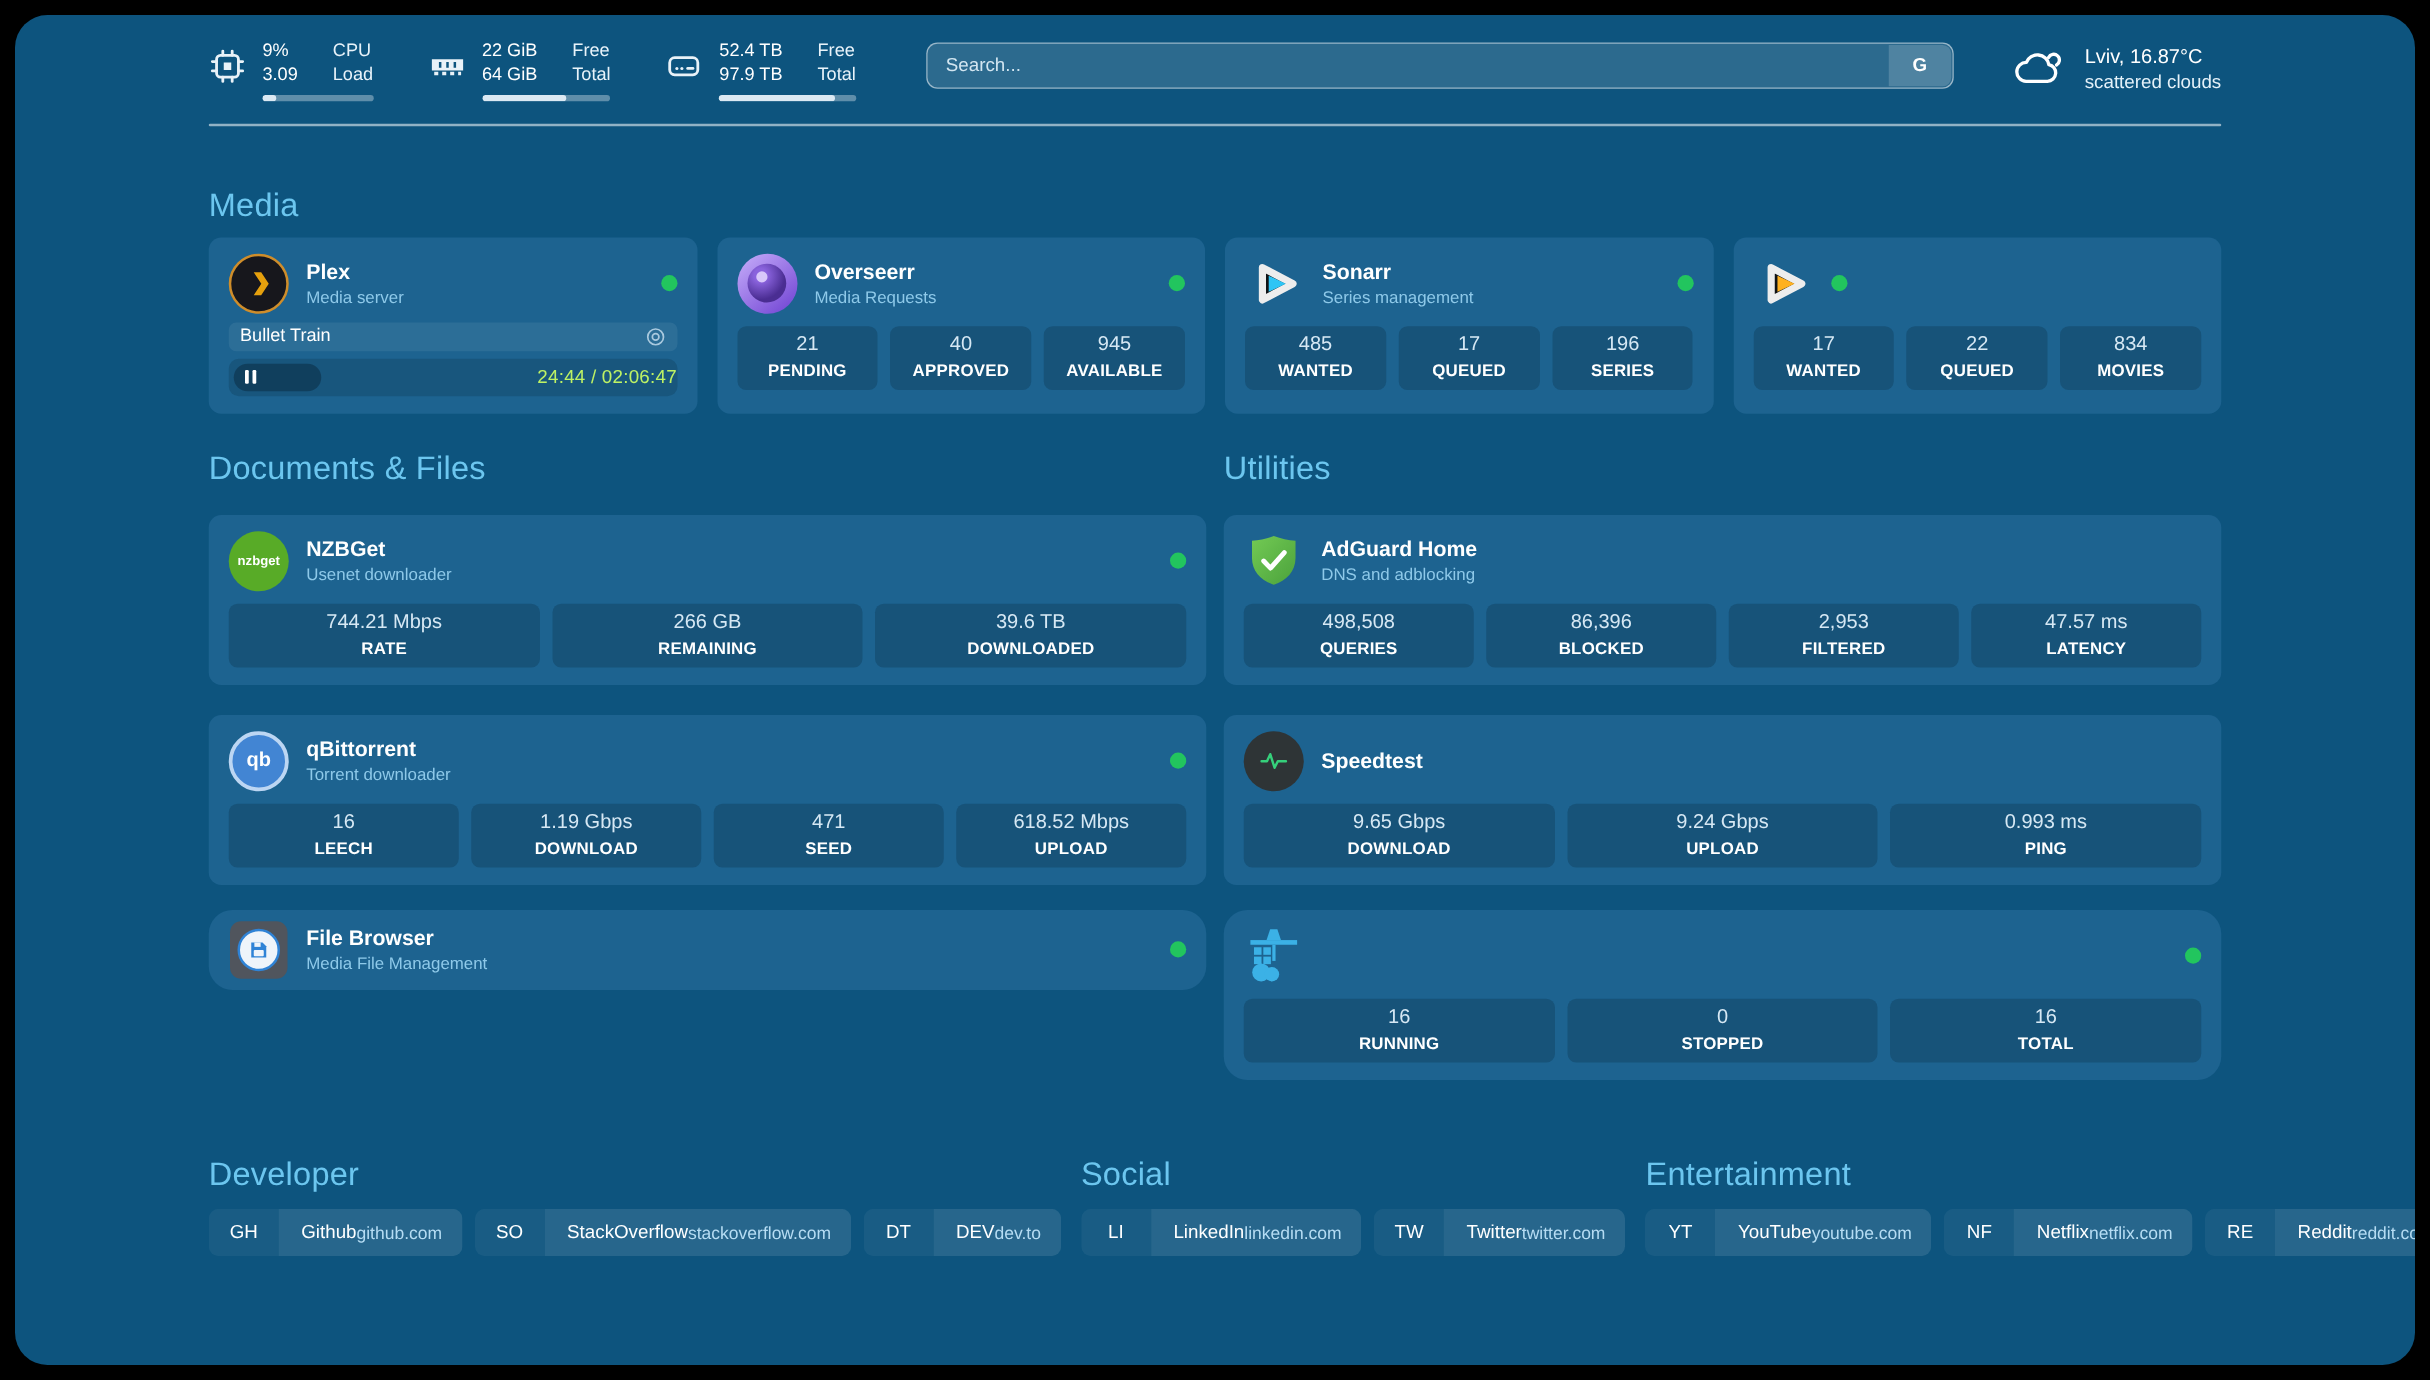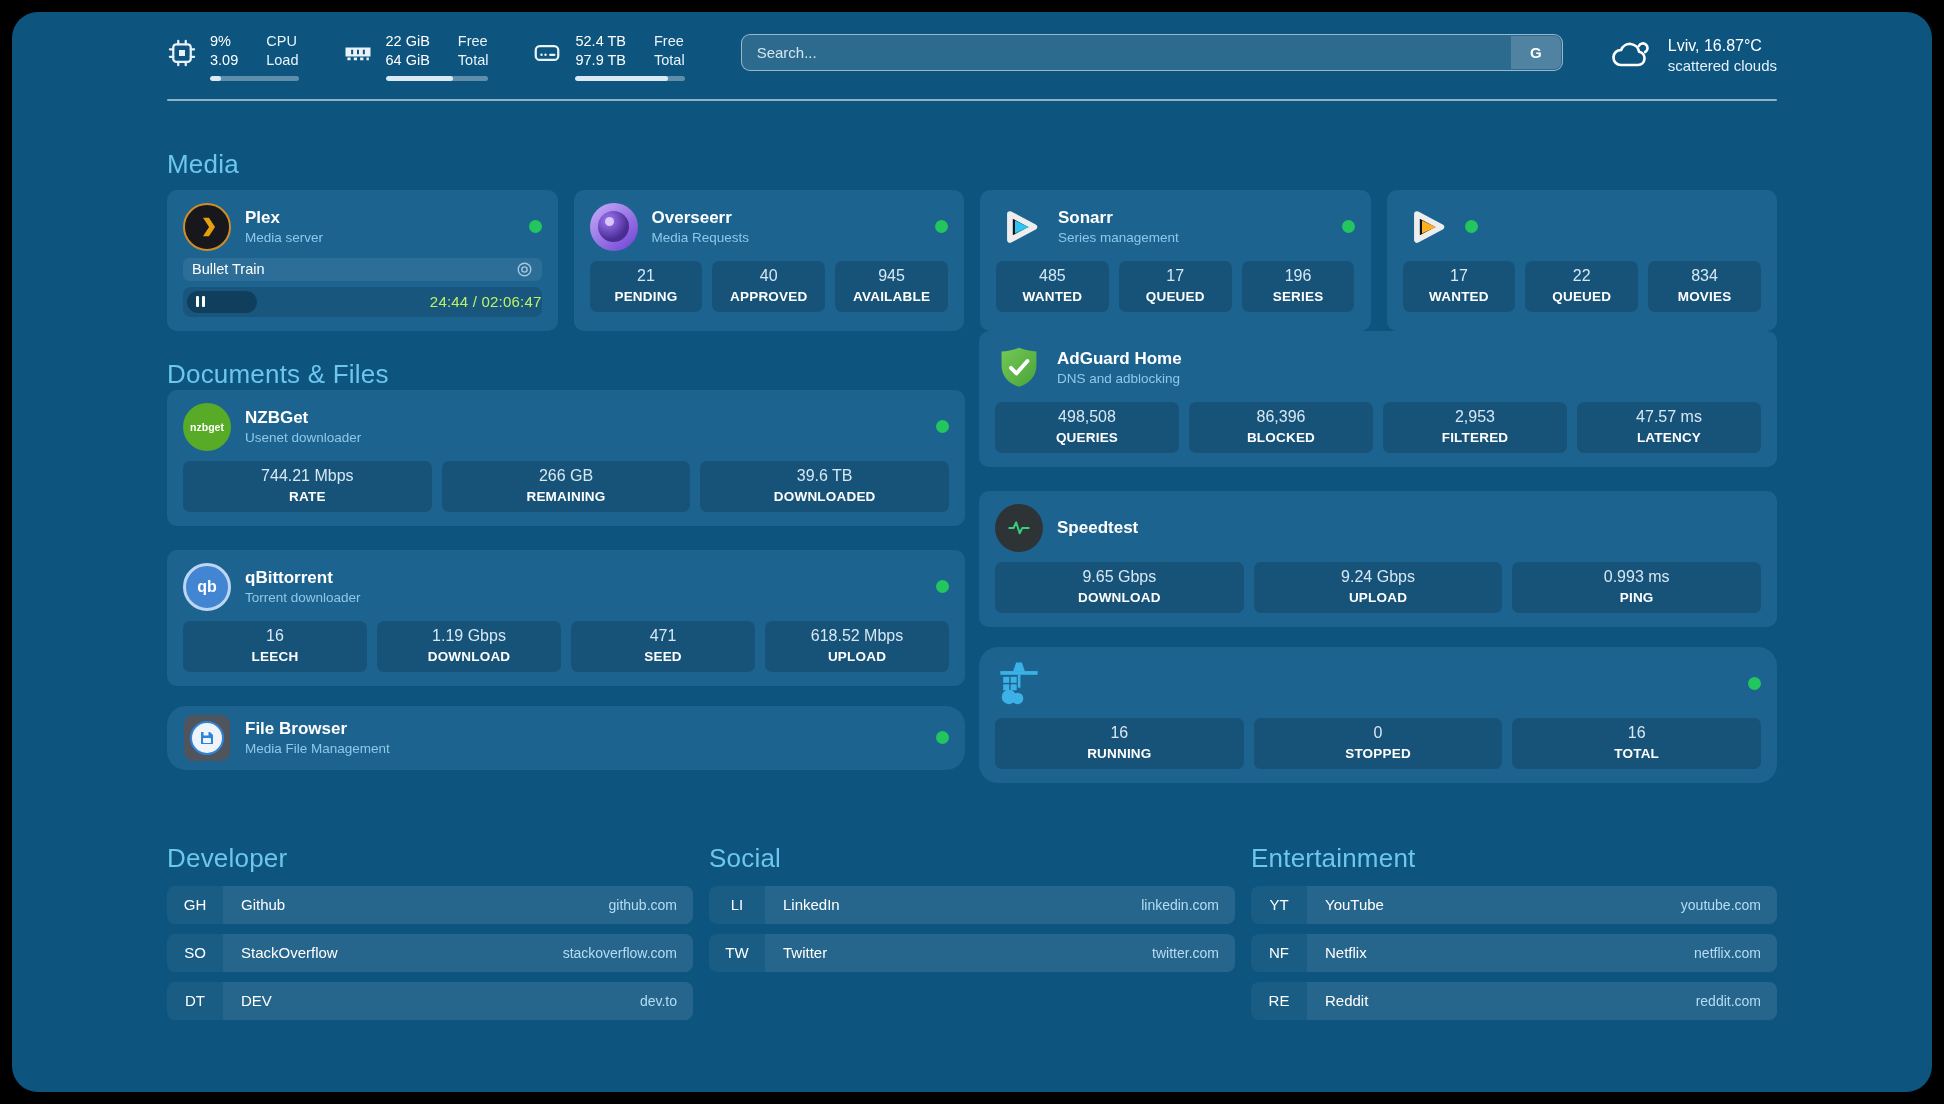--- a/index.html
+++ b/index.html
@@ -50,21 +50,21 @@
   .np-row svg { width:17px; height:17px; }
   .np-bar { position:relative; margin-top:6px; height:30px; background:rgba(8,40,60,.22); border-radius:8px; display:flex; align-items:center; padding:4px; }
   .np-fill { height:22px; background:rgba(6,32,50,.42); border-radius:11px; display:flex; align-items:center; padding-left:9px; min-width:28px; }
   .pause-icon { display:flex; gap:3px; }
   .pause-icon i { display:block; width:3px; height:11px; background:#fff; border-radius:1px; }
   .np-time { position:absolute; right:0; color:#bef264; font-size:15px; letter-spacing:.2px; }
 
   
   .cols2 { display:grid; grid-template-columns:1fr 1fr; gap:14px; }
   .col .section-title { margin-top:28px; }
-  .col .card { margin-top:0; }
+  .col .card { margin-top:22px; }
   .col .card ~ .card { margin-top:24px; }
   .col .card.mt20 { margin-top:20px;border-radius:19px; }
   .card.slim { padding:8px 16px; }
 
   
   .ic-circle { width:48px; height:48px; border-radius:50%; display:flex; align-items:center; justify-content:center; }
   .plex-bg { background:#17171c; border:2.5px solid #cf8d2a; }
   .plex-bg svg { width:26px; height:26px; }
   .overseerr-bg { background:linear-gradient(140deg,#c0a6f7 8%,#7b50d8 85%); position:relative; }
   .overseerr-eye { width:31px; height:31px; border-radius:50%; background:radial-gradient(circle at 34% 30%, #8a63dd 18%, #4a2d92 65%); position:relative; }
@@ -77,21 +77,21 @@
   .fb-sq { width:46px; height:46px; border-radius:9px; background:#50555d; display:flex; align-items:center; justify-content:center; }
   .fb-circ { width:34px; height:34px; border-radius:50%; background:#eef4fa; border:2.5px solid #2f83d6; display:flex; align-items:center; justify-content:center; }
   .fb-circ svg { width:16px; height:16px; }
   .shield-icon svg { width:44px; height:46px; }
   .st-bg { background:#2e3436; }
   .st-bg svg { width:26px; height:26px; }
   .pt-icon svg { width:46px; height:46px; }
 
   
   .bookmarks { display:grid; grid-template-columns:repeat(3,1fr); gap:16px; margin-top:60px; }
-  .bm-list { margin-top:12px; display:flex; flex-direction:column; gap:10px; }
+  .bm-list { margin-top:12px; display:flex; gap:10px; }
   .bm-row { display:flex; height:38px; border-radius:8px; overflow:hidden; cursor:pointer; }
   .bm-abbr { width:56px; flex:none; background:rgba(255,255,255,.05); color:#fff; font-size:15px; font-weight:500; display:flex; align-items:center; justify-content:center; }
   .bm-main { flex:1; background:rgba(255,255,255,.11); display:flex; align-items:center; justify-content:space-between; padding:0 16px 0 18px; }
   .bm-name { color:#fff; font-size:15px; }
   .bm-url { color:#b5dcf3; font-size:14px; }
 </style>
 </head>
 <body>
 
 <div class="screen">
@@ -392,20 +392,21 @@
             <div class="card-titles">
               <div class="card-name">File Browser</div>
               <div class="card-sub">Media File Management</div>
             </div>
             <span class="status-dot"></span>
           </div>
         </div>
       </div>
 
       <div class="col">
+        <h2 class="section-title">Utilities</h2>
 
         <div class="card">
           <div class="card-head">
             <span class="app-icon shield-icon">
               <svg viewBox="0 0 24 25">
                 <defs>
                     <linearGradient id="agg" x1="0" y1="0" x2="1" y2="1">
                   <stop offset="0" stop-color="#73ca54"></stop>
                       <stop offset="1" stop-color="#4ba23c"></stop>
                 </linearGradient>

